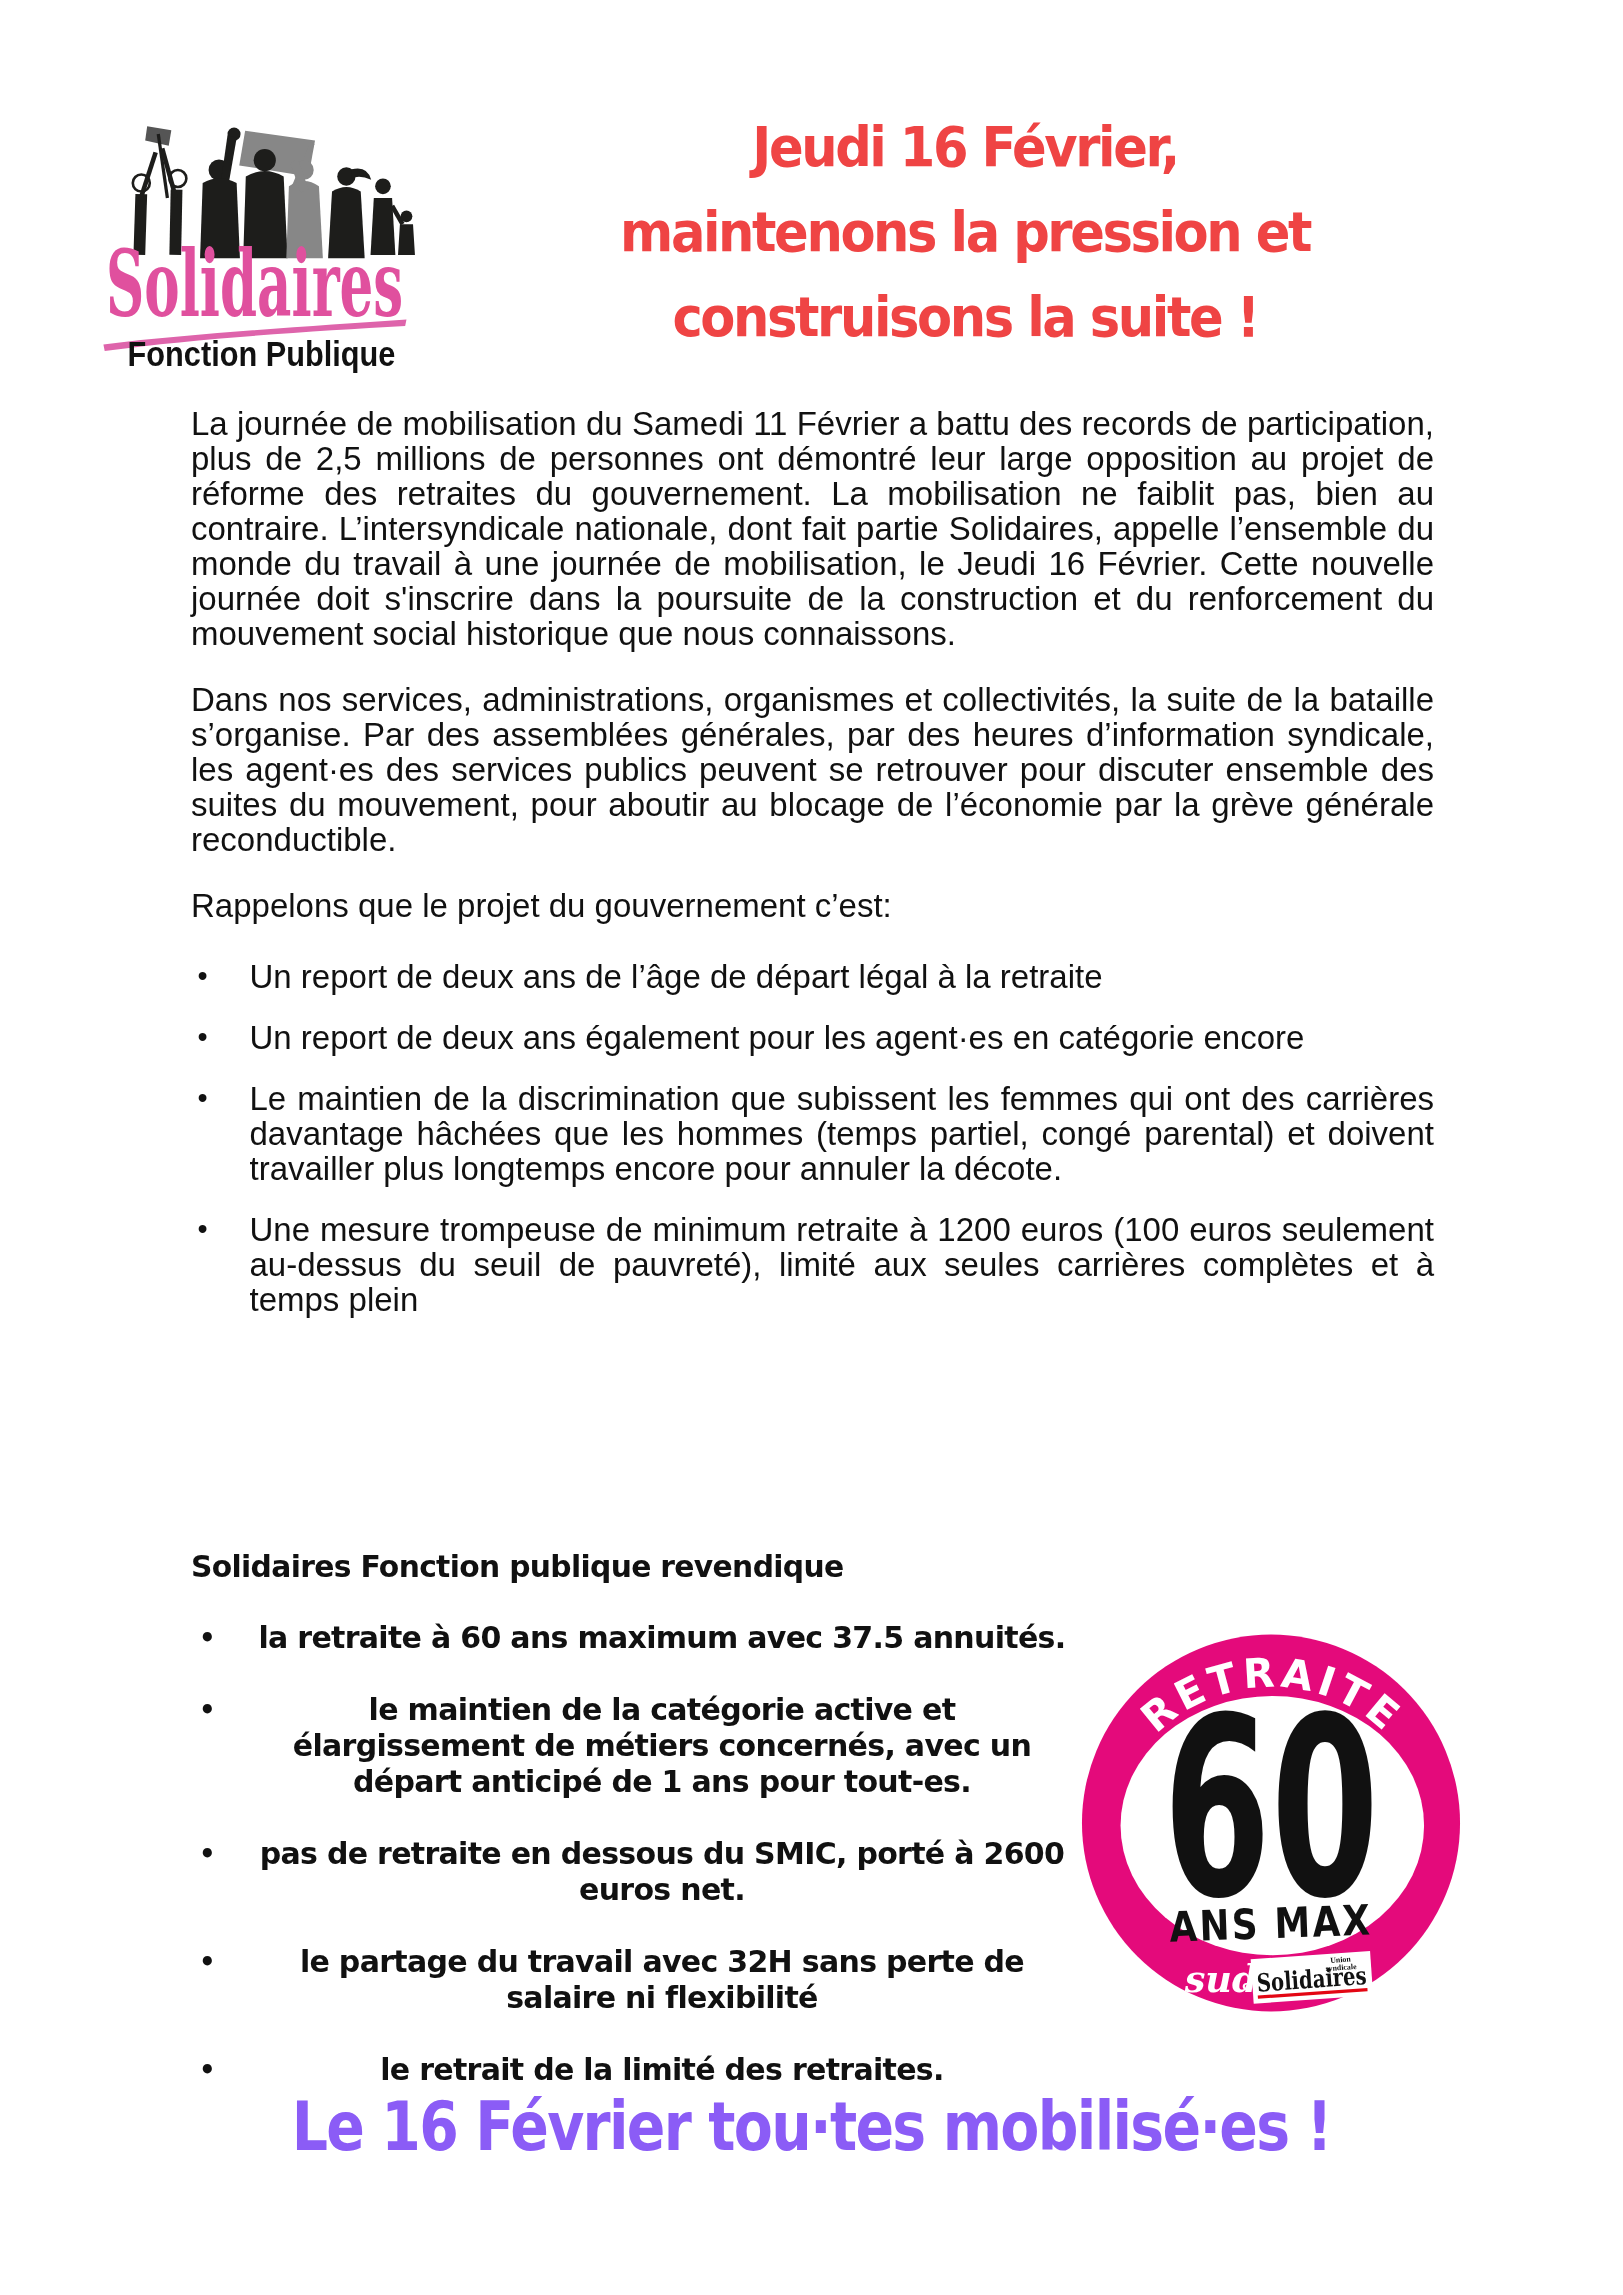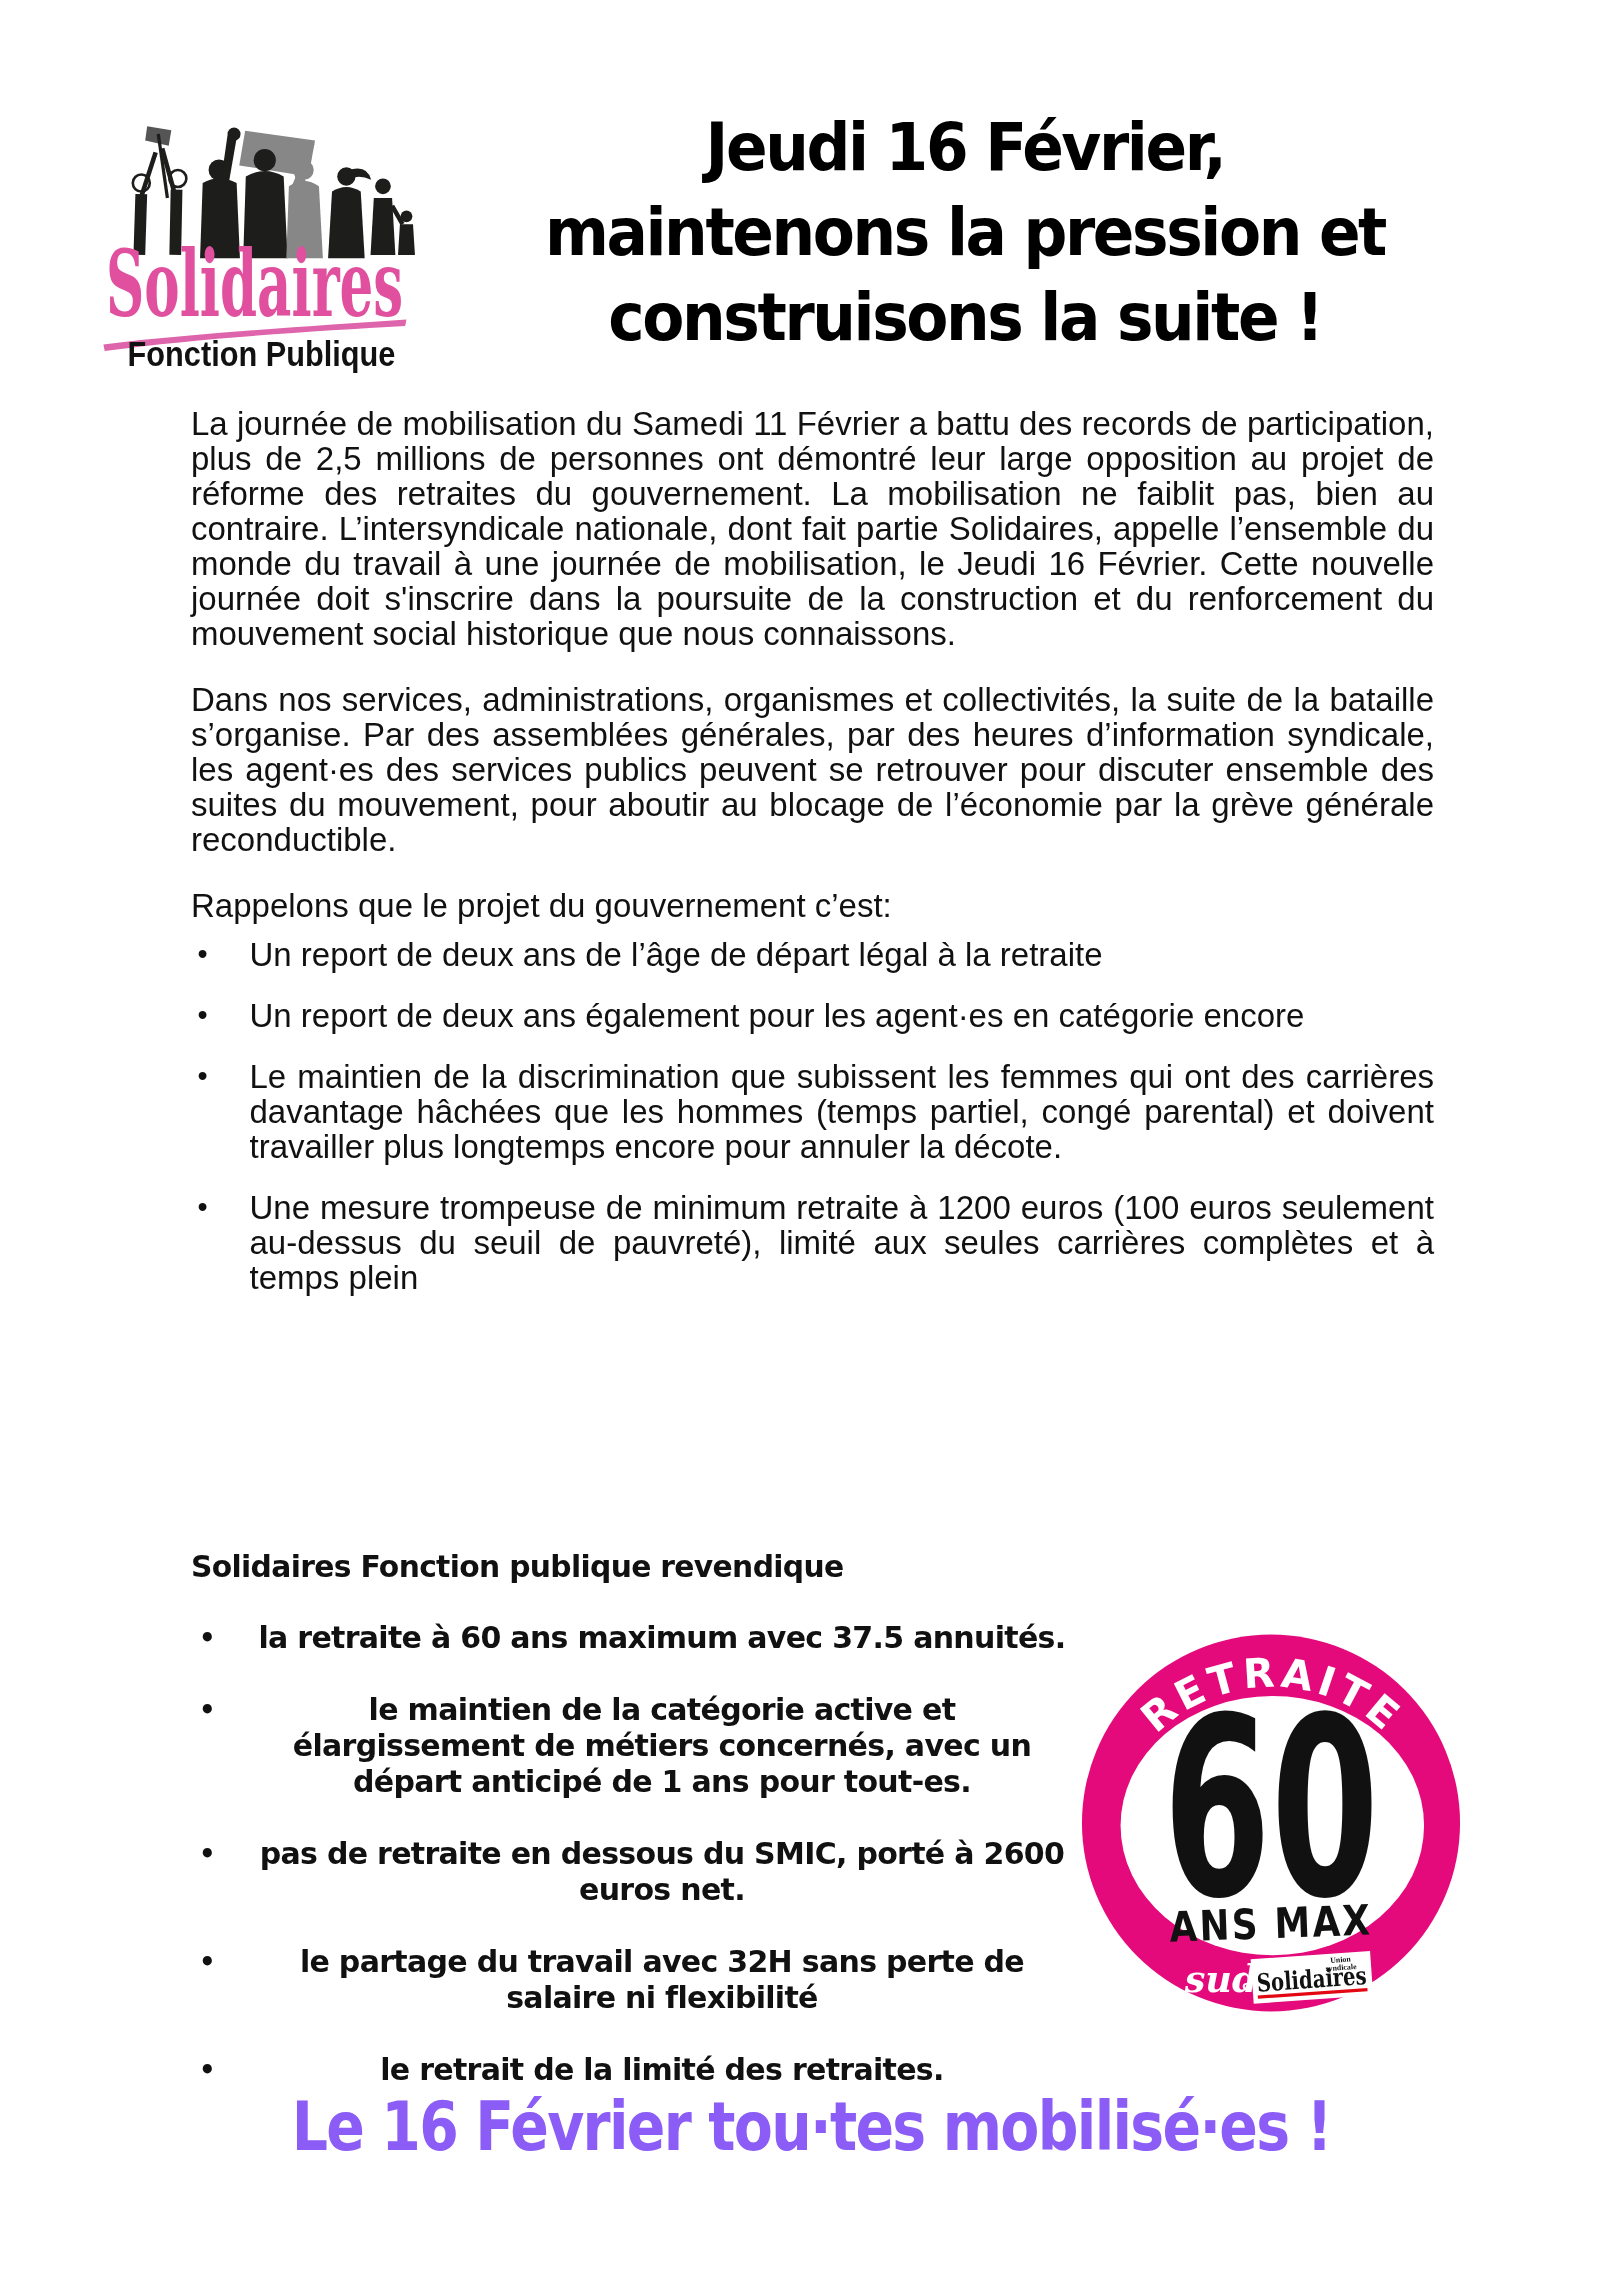--- a/index.html
+++ b/index.html
@@ -12,31 +12,31 @@
     overflow:hidden;
   }
   
   .logo-svg{position:absolute;left:98px;top:121px;}
   
   .headline{
     position:absolute;left:327px;top:105px;width:1276px;
     text-align:center;
     font-family:"DejaVu Sans", sans-serif;
     font-weight:bold;
-    color:#000000;
-    font-size:66px;line-height:85px;letter-spacing:-2.6px;
+    color:#ef4444;
+    font-size:55px;line-height:85px;letter-spacing:-2.6px;
   }
   .headline .hl{display:block;transform:scaleX(.93);transform-origin:50% 50%;}
   
   .body-text{
     position:absolute;left:191px;top:406px;width:1243px;
     font-size:33px;line-height:35px;text-align:justify;
   }
   .body-text p{margin:0 0 31px 0;}
-  .body-text p.intro{margin-bottom:14px;text-align:left;}
+  .body-text p.intro{margin-bottom:36px;text-align:left;}
   .b-row{display:flex;margin-bottom:26px;}
   .b-dot{flex:none;width:52px;padding-left:6.5px;font-size:29px;line-height:35px;}
   .b-txt{flex:1;text-align:justify;}
   
   .demands{
     position:absolute;left:191px;top:1548px;width:882px;
     font-family:"DejaVu Sans", sans-serif;
     font-weight:bold;
   }
   .demands-heading{

